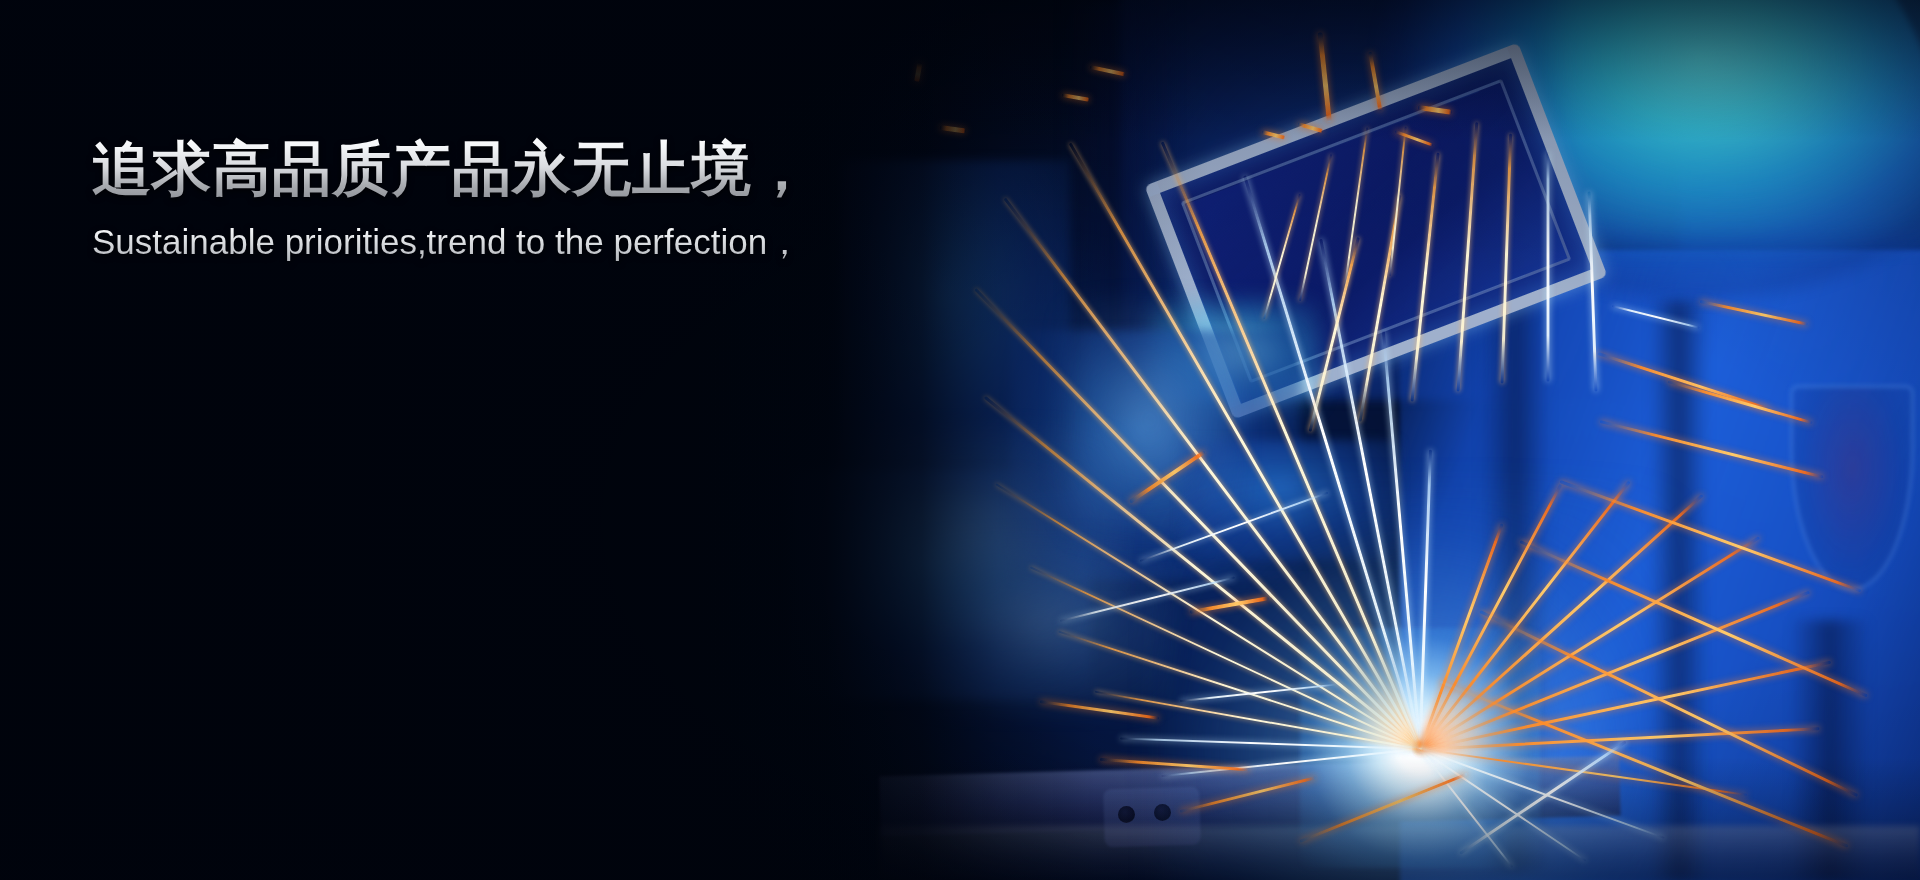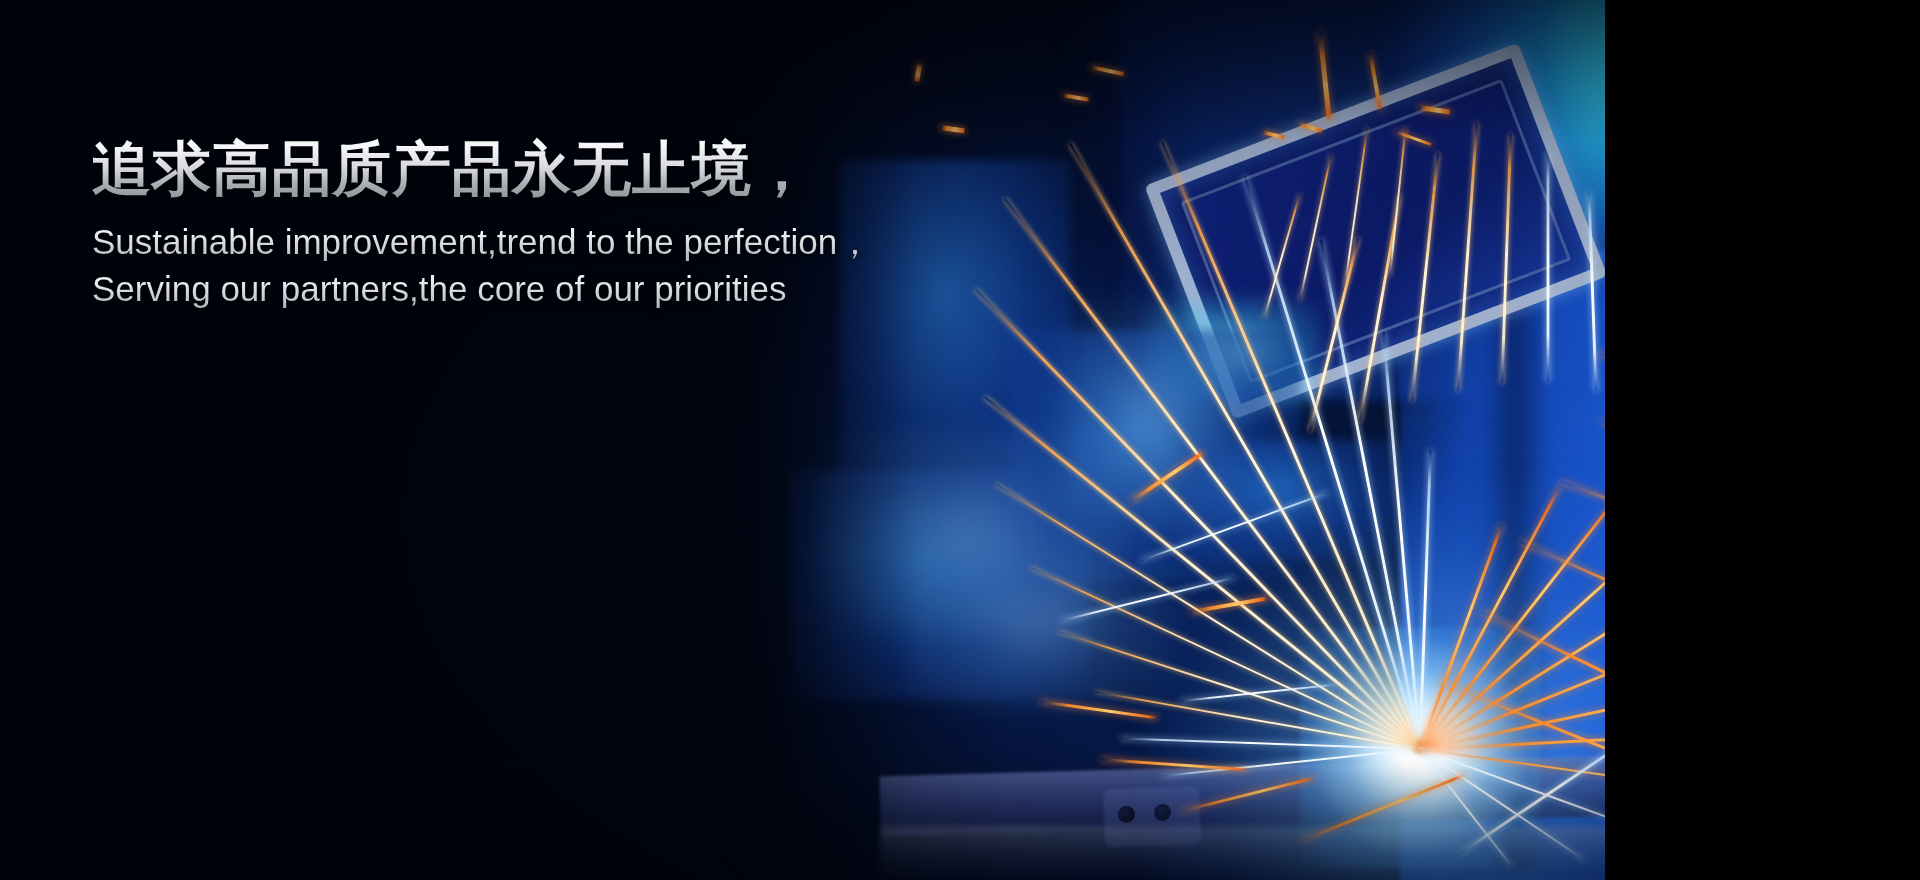--- a/index.html
+++ b/index.html
@@ -3,21 +3,21 @@
 <meta charset="utf-8">
 <title>Banner</title>
 <style>
   html, body {
     margin: 0;
     padding: 0;
     background: #000;
   }
   #stage {
     position: relative;
-    width: 1605px;
+    width: 1920px;
     height: 880px;
     overflow: hidden;
     background: #00040d;
     font-family: "Liberation Sans", sans-serif;
   }
 
   
   .photo {
     position: absolute;
     inset: 0;
@@ -378,17 +378,16 @@
     <div class="spark ember" style="left:1180px;top:810px;width:140px;height:3px;transform:rotate(-14deg);"></div>
     <div class="spark ember" style="left:1300px;top:840px;width:180px;height:3px;transform:rotate(-22deg);"></div>
     <div class="spark cool" style="left:1460px;top:852px;width:200px;height:3px;transform:rotate(-34deg);"></div>
 
     <div class="veil"></div>
     <div class="veil-edges"></div>
   </div>
 
   <div class="copy">
     <div class="headline">追求高品质产品永无止境，</div>
-    <div class="subline">Sustainable improvement,trend to the perfection，</div>
-    <div class="subline" style="margin-top:0;">Serving our partners,the core of our priorities</div>
+    <div class="subline">Sustainable priorities,trend to the perfection，</div>
   </div>
 
 </div>
 
 </body></html>

